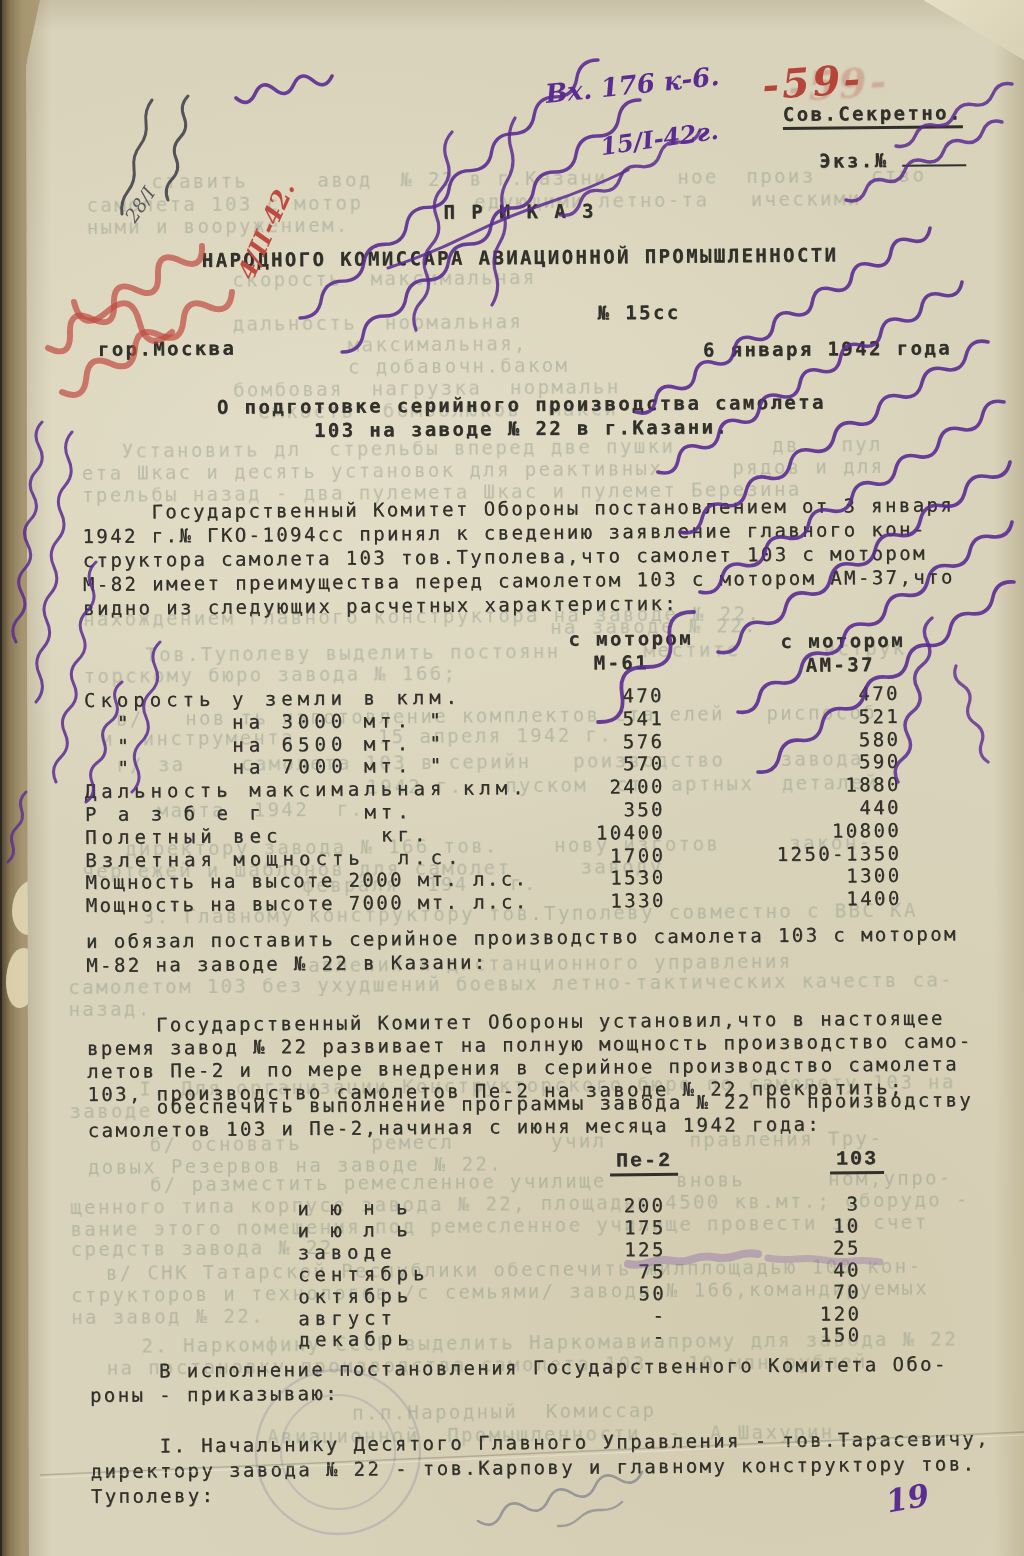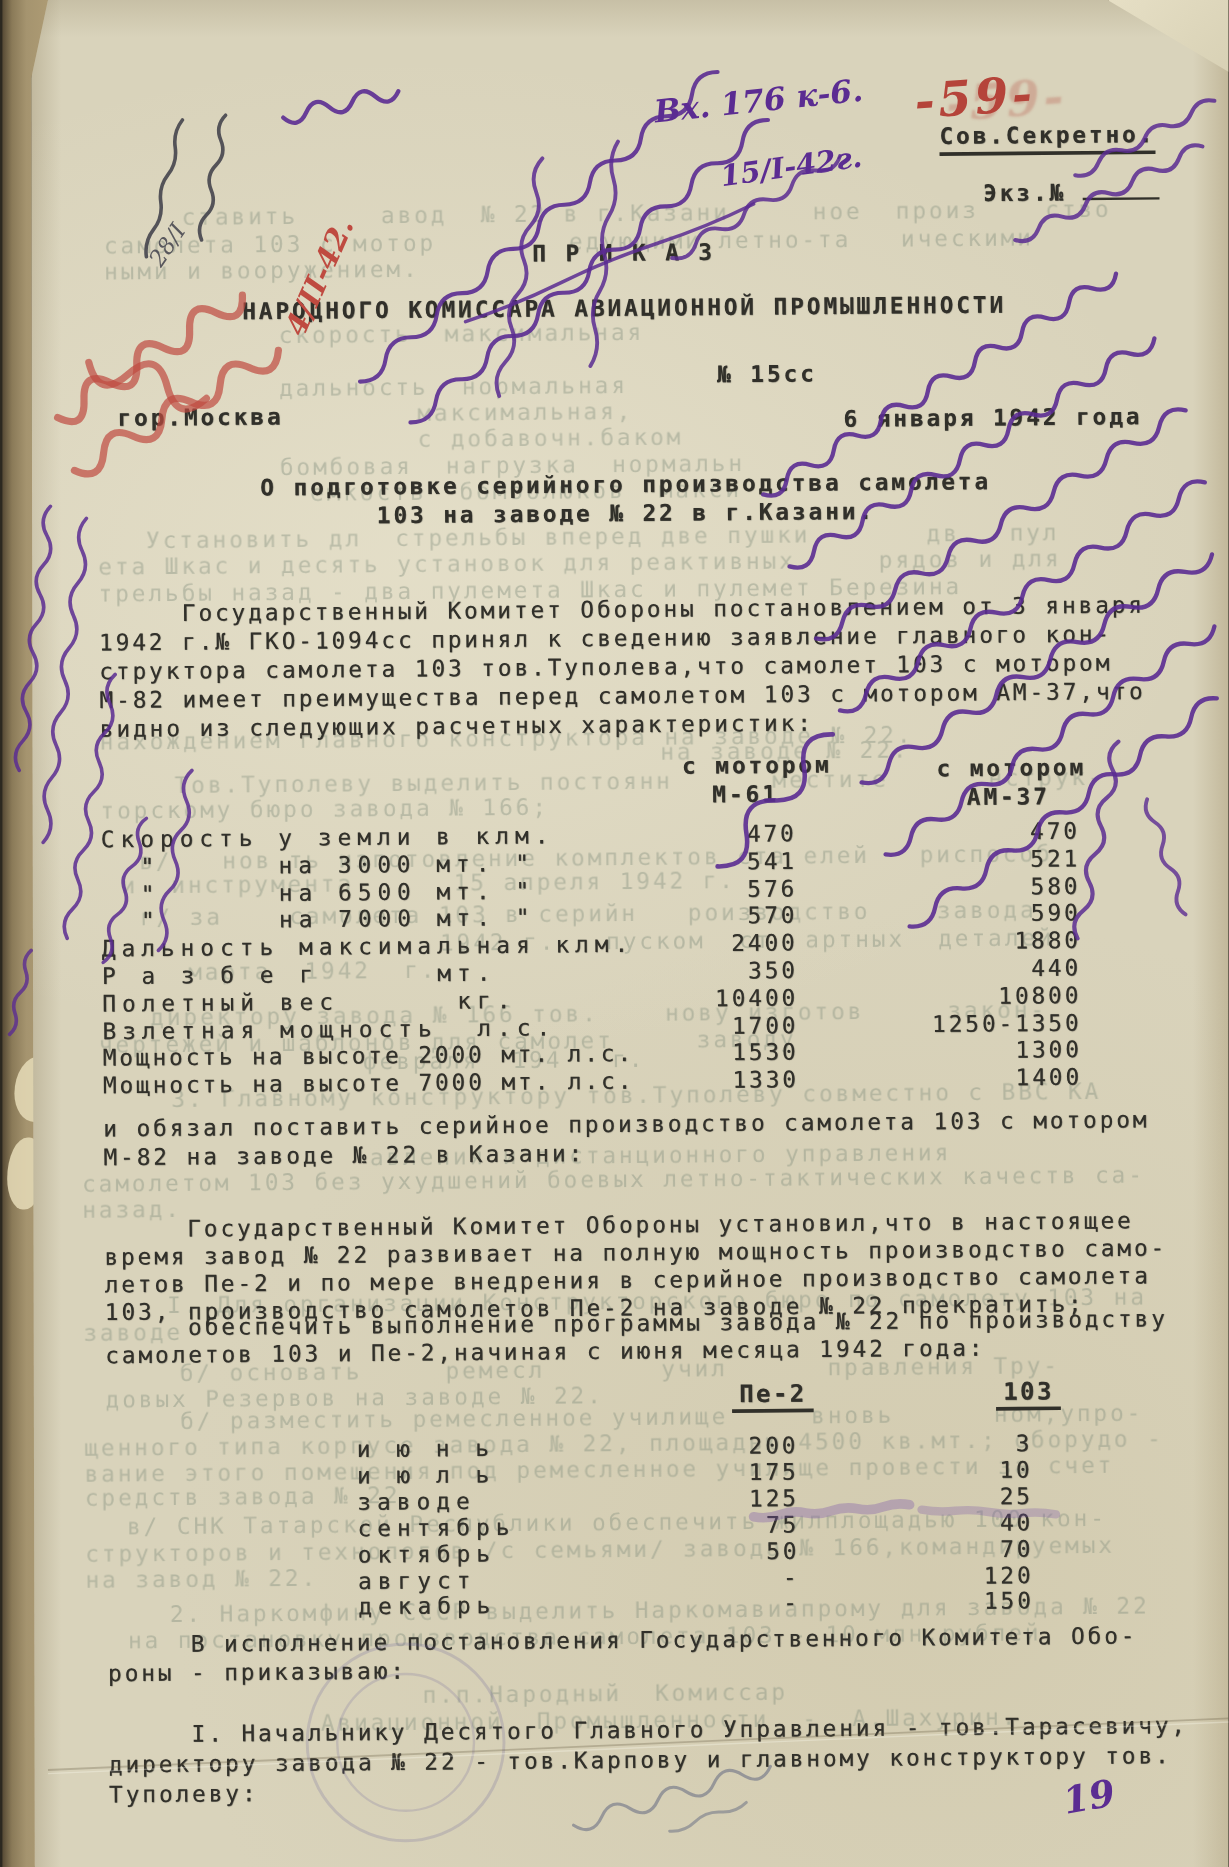--- a/index.html
+++ b/index.html
@@ -55,21 +55,21 @@
            text-shadow:.4px .3px .6px rgba(46,45,40,.65);}
   .spec-label{position:absolute;left:78px;letter-spacing:2.4px;white-space:pre;}
   .wide{letter-spacing:5px;}
   .spec-v1{position:absolute;left:510px;width:148px;text-align:right;letter-spacing:2.4px;}
   .spec-v2{position:absolute;left:742px;width:152px;text-align:right;letter-spacing:2.4px;}
   .plan-label{position:absolute;left:287px;letter-spacing:5px;white-space:pre;}
   .plan-v1{position:absolute;left:500px;width:155px;text-align:right;letter-spacing:2.4px;}
   .plan-v2{position:absolute;left:688px;width:162px;text-align:right;letter-spacing:2.4px;}
   .plan-head{position:absolute;top:1146px;font-size:20px;font-weight:bold;letter-spacing:2px;
              border-bottom:3px solid #31302a;padding:0 6px 1px 6px;
-             text-shadow:.4px .3px .6px rgba(46,45,40,.65);}
+             text-shadow:.4px .3px .6px rgba(46,45,40,.65);font-family:Liberation Mono, monospace;}
   #plan-head-1{left:600px;} #plan-head-2{left:820px;}
   
   .ann{position:absolute;font-family:"DejaVu Serif","Liberation Serif",serif;font-style:italic;white-space:pre;}
   #ann-59{left:762px;top:58px;font-size:40px;font-weight:bold;color:#b5443a;
           transform:rotate(-4deg);letter-spacing:3px;text-shadow:26px 4px 2px rgba(181,68,58,.28);}
   #ann-ref{left:545px;top:70px;font-size:26px;color:#5b2c92;transform:rotate(-6deg);font-weight:bold;}
   #ann-refdate{left:600px;top:124px;font-size:24px;color:#5b2c92;transform:rotate(-8deg);font-weight:bold;}
   #ann-reddate{left:232px;top:272px;font-size:25px;color:#bf4a40;font-weight:bold;
                transform:rotate(-66deg);transform-origin:left top;}
   #ann-corner{left:120px;top:214px;font-size:19px;color:#43434d;opacity:.85;

